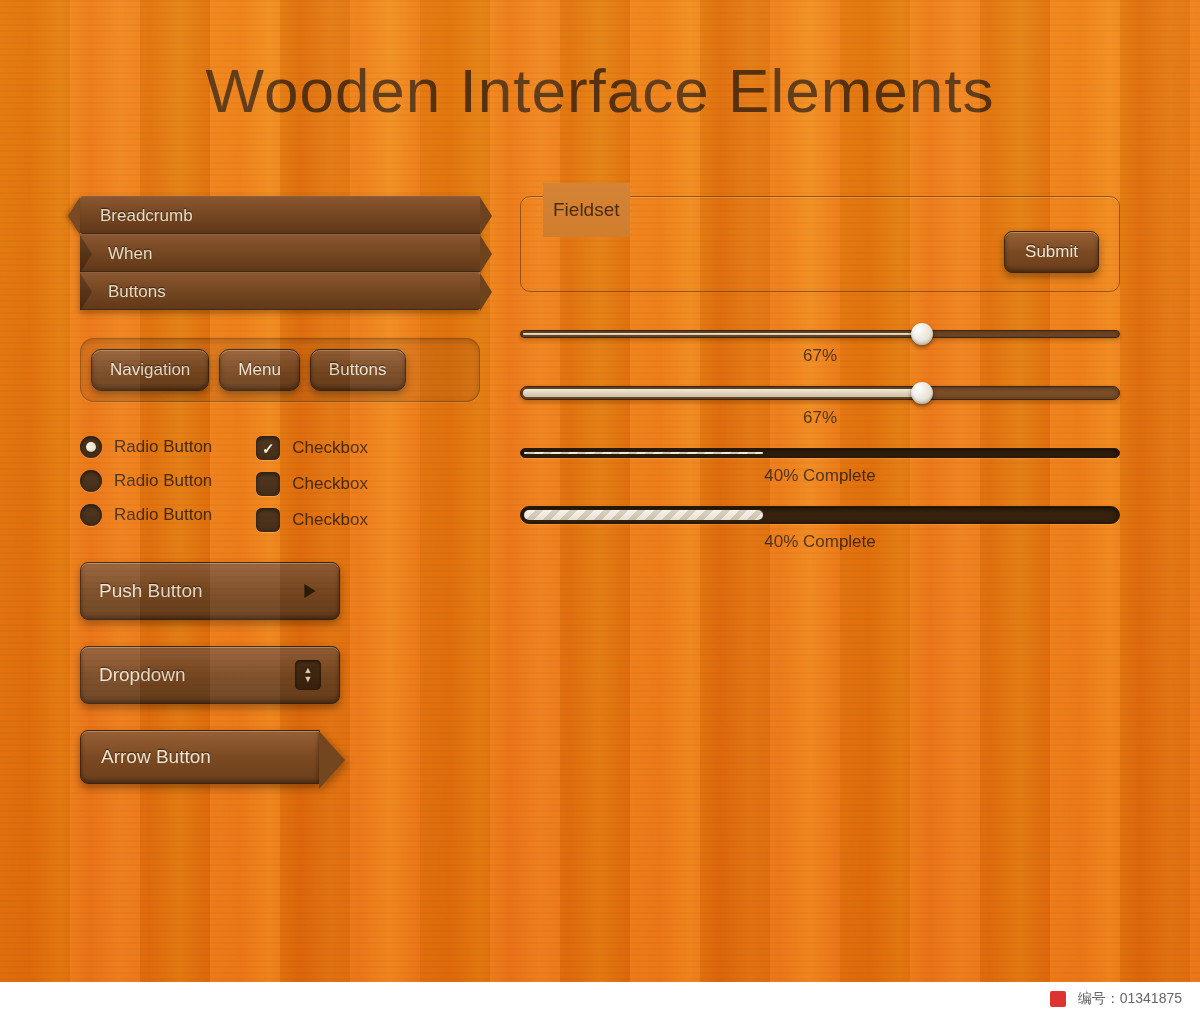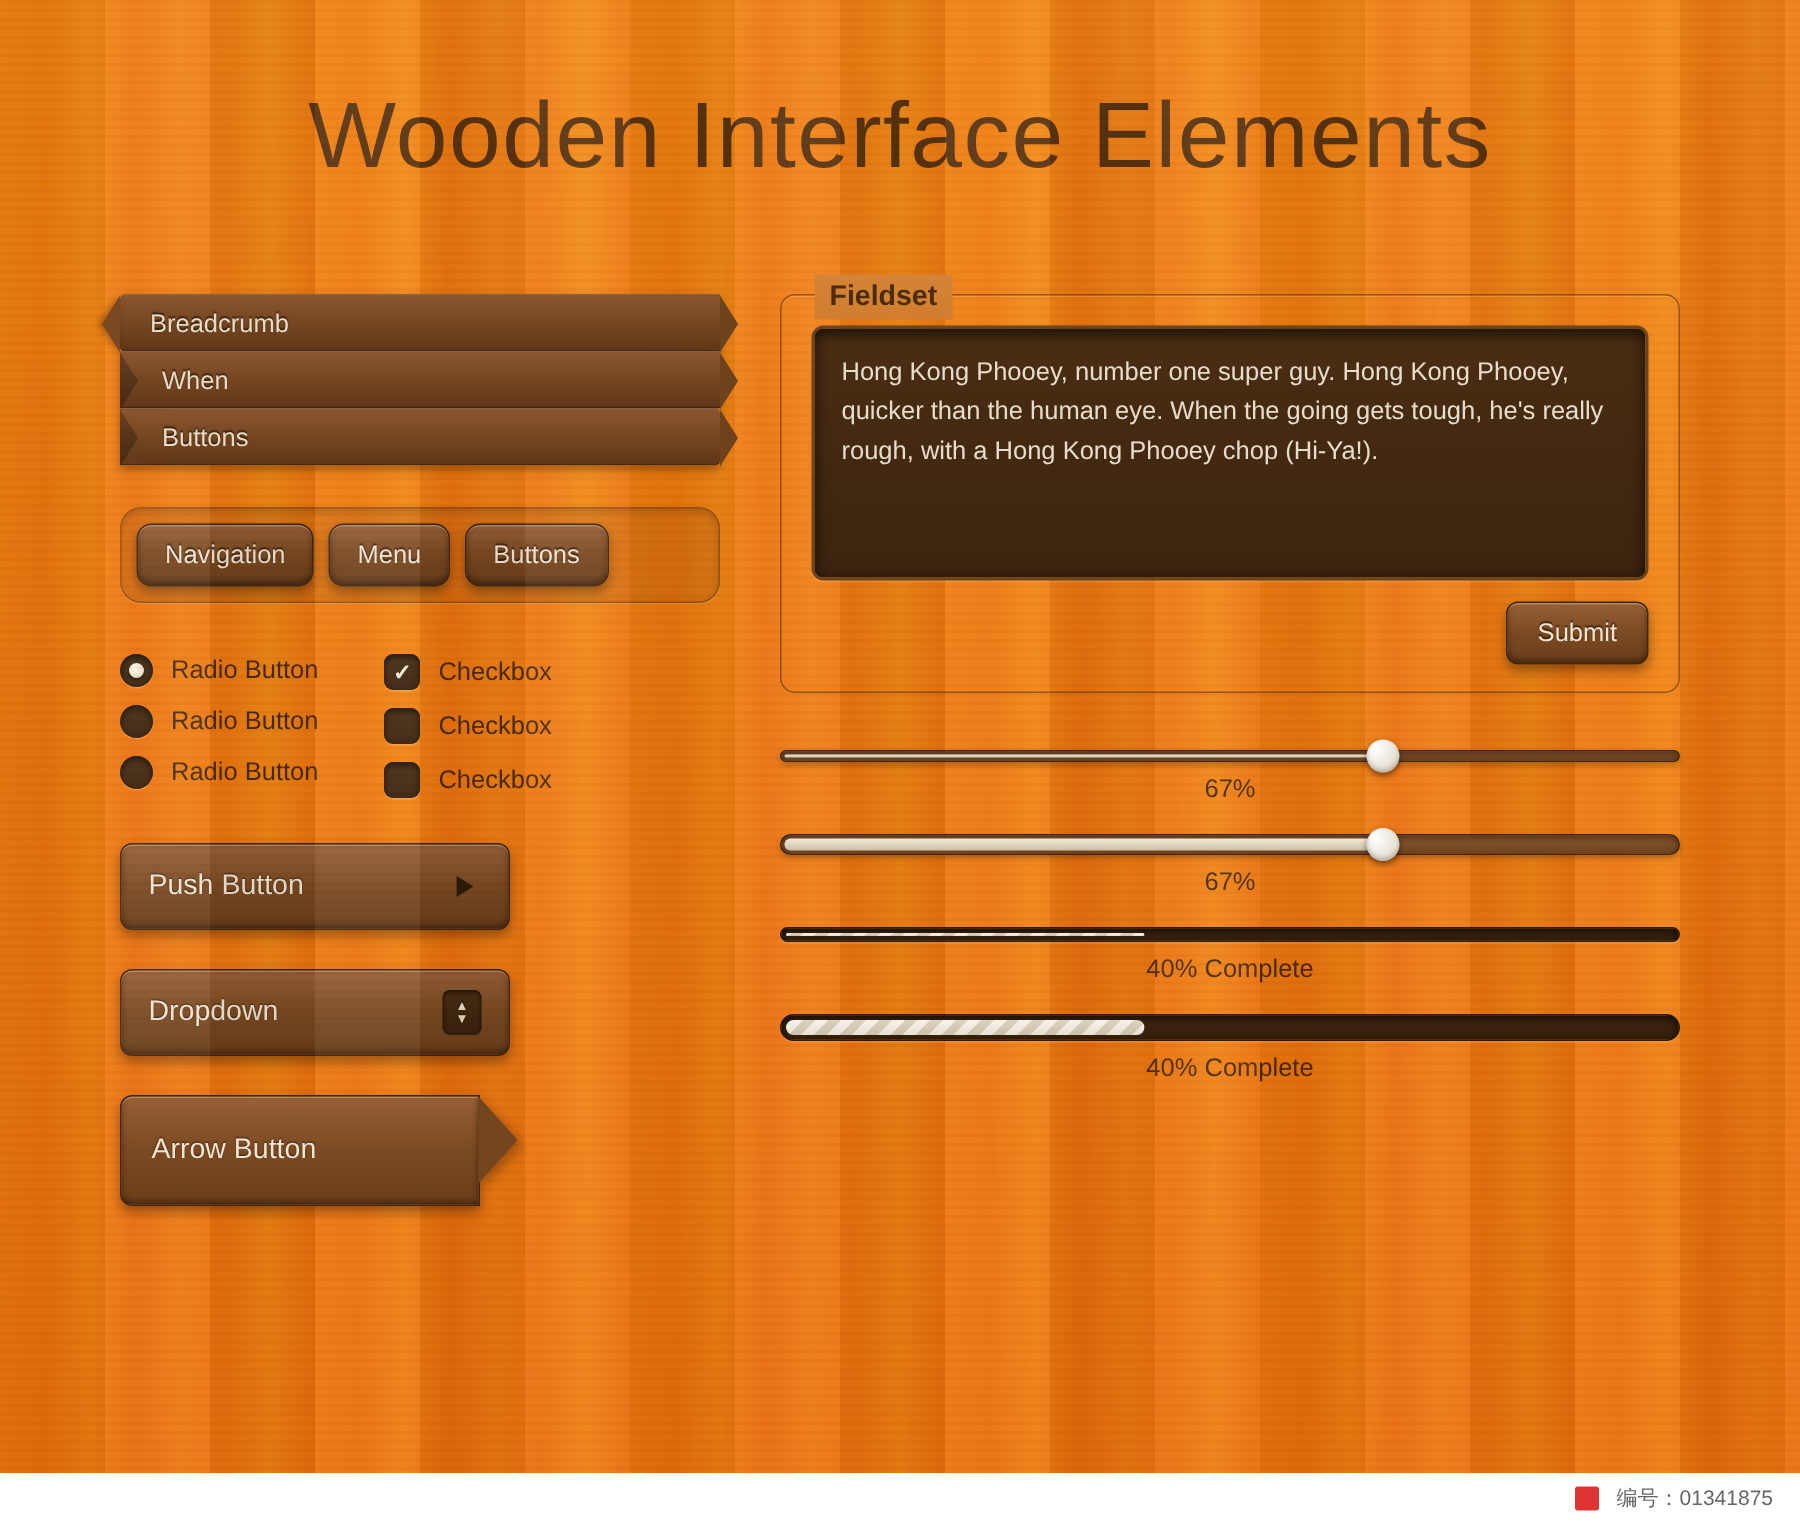--- a/index.html
+++ b/index.html
@@ -142,21 +142,21 @@
     color:#3a220d;
   }
   .stepper-icon{
     width:26px; height:30px; border-radius:5px;
     background:linear-gradient(180deg,#4a2e13,#3a220d);
     box-shadow:inset 0 1px 3px rgba(0,0,0,0.7);
     display:flex; flex-direction:column; align-items:center; justify-content:center;
     color:#ead9bd; font-size:9px; line-height:9px;
   }
   .arrow-btn{
-    position:relative; width:240px; height:74px; border-radius:8px 0 0 8px;
+    position:relative; width:240px; height:54px; border-radius:8px 0 0 8px;
     display:flex; align-items:center; padding:0 20px; font-size:19px; cursor:pointer;
     margin-bottom:26px;
   }
   .arrow-btn::after{
     content:""; position:absolute; right:-26px; top:0;
     border-top:29px solid transparent;
     border-bottom:29px solid transparent;
     border-left:26px solid #74461f;
     filter: drop-shadow(3px 3px 4px rgba(0,0,0,0.3));
   }
@@ -165,23 +165,22 @@
   .fieldset{
     border:1px solid rgba(90,50,15,0.6);
     border-radius:10px;
     padding:20px 20px 18px;
     position:relative;
     box-shadow: 0 1px 0 rgba(255,220,170,0.25) inset;
     margin-bottom: 38px;
   }
   .fieldset-legend{
     position:absolute; top:-14px; left:22px;
-    padding:4px 10px; font-size:19px; color:#4a2c10;
+    padding:16px 10px; font-size:19px; color:#4a2c10;
     background: linear-gradient(180deg,#d58336,#d07d2e);
-    font-weight: bold;
   }
   .textarea{
     border-radius:8px; padding:16px 18px;
     font-size:17px; line-height:1.55; color:#e9dccb;
     min-height:170px;
     background: linear-gradient(180deg,#4a2e14,#3c240f);
     border:2px solid #6d4420;
     box-shadow: inset 0 3px 10px rgba(0,0,0,0.7), 0 1px 0 rgba(255,220,170,0.2);
   }
   .submit-row{ display:flex; justify-content:flex-end; margin-top:14px;}
@@ -312,21 +311,20 @@
     <div class="arrow-btn wood">
       <span>Arrow Button</span>
     </div>
 
   </div>
 
   <div class="right-col">
 
     <div class="fieldset">
       <div class="fieldset-legend">Fieldset</div>
-      <div class="textarea">Hong Kong Phooey, number one super guy. Hong Kong Phooey, quicker than the human eye. When the going gets tough, he's really rough, with a Hong Kong Phooey chop (Hi-Ya!).</div>
       <div class="submit-row">
         <div class="submit-btn wood">Submit</div>
       </div>
     </div>
 
     <div class="slider-block">
       <div class="slider-track thin">
         <div class="slider-fill" style="width:67%"></div>
         <div class="slider-thumb" style="left:67%"></div>
       </div>

